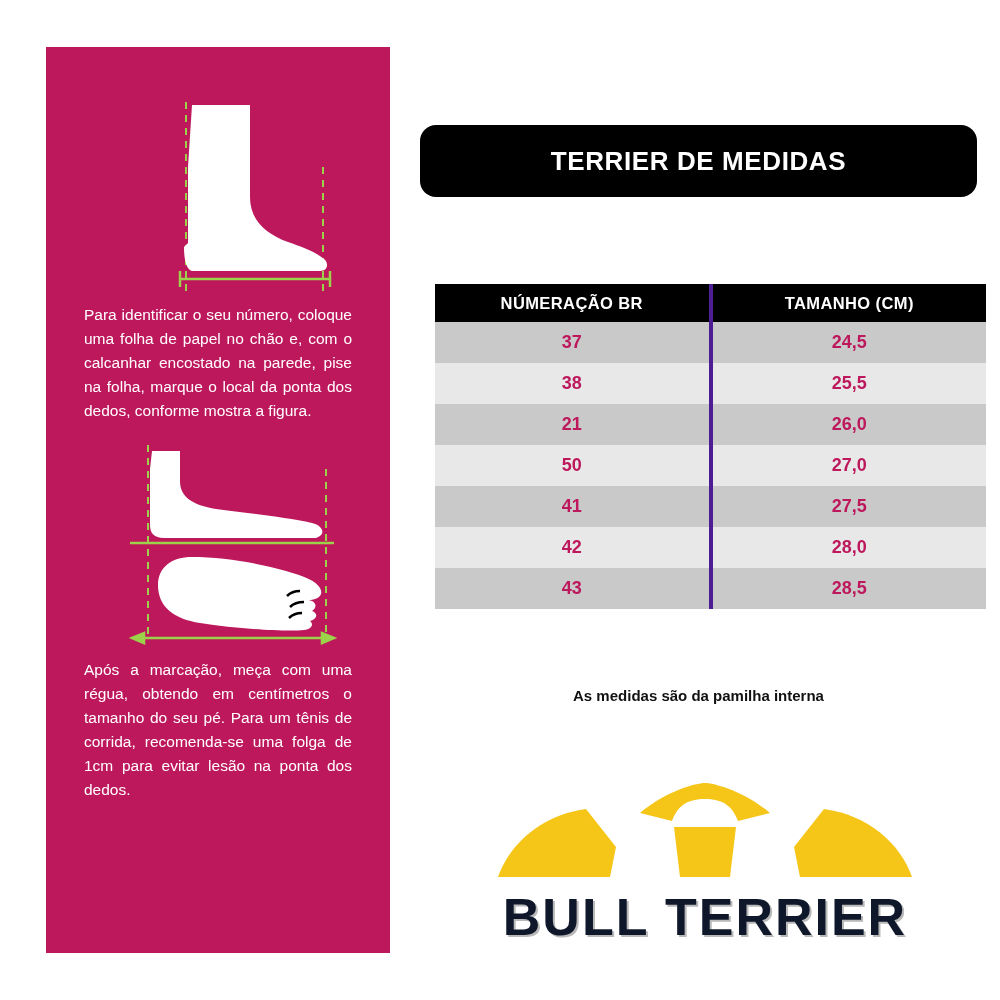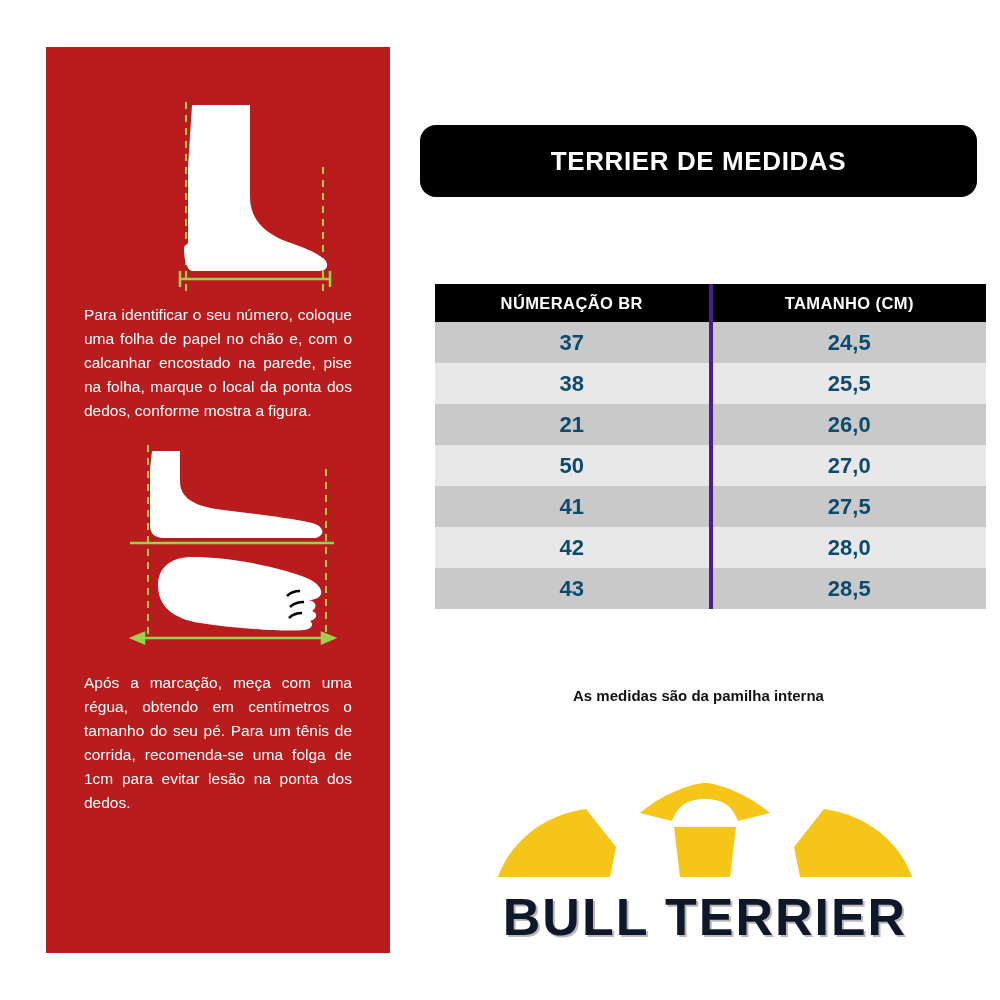--- a/index.html
+++ b/index.html
@@ -20,21 +20,21 @@
     background: #ffffff;
   }
 
   
   .left-panel {
     position: absolute;
     left: 46px;
     top: 47px;
     width: 344px;
     height: 906px;
-    background: #b91c1c;
+    background: #be185d;
     box-sizing: border-box;
     padding: 0;
   }
   .illus {
     position: relative;
     width: 100%;
   }
   .illus-1 { height: 250px; }
   .illus-2 { height: 215px; }
   .illus svg { display: block; margin: 0 auto; }
@@ -42,21 +42,21 @@
   .left-text {
     color: #ffffff;
     font-size: 15.5px;
     line-height: 1.55;
     text-align: justify;
     text-align-last: left;
     padding: 0 38px;
     font-family: "Liberation Sans", sans-serif;
   }
   .text-block-1 { margin-top: 6px; }
-  .text-block-2 { margin-top: 17px; }
+  .text-block-2 { margin-top: 4px; }
 
   
   .right-panel {
     position: absolute;
     left: 420px;
     top: 47px;
     width: 560px;
     height: 906px;
   }
   .title-pill {
@@ -94,23 +94,23 @@
     font-size: 16.5px;
     font-weight: bold;
     letter-spacing: 0.4px;
     height: 36px;
     text-align: center;
     font-family: "Liberation Sans", sans-serif;
   }
   .size-table td {
     text-align: center;
     height: 39px;
-    font-size: 22px;
-    font-weight: bold;
-    color: #0c4a6e;
+    font-size: 18px;
+    font-weight: bold;
+    color: #be185d;
     font-family: "Liberation Sans", sans-serif;
   }
   .size-table tbody tr:nth-child(odd) td { background: #c9c9c9; }
   .size-table tbody tr:nth-child(even) td { background: #e8e8e8; }
   .col-divider { border-left: 4px solid #4c1d95; }
 
   .table-note {
     position: absolute;
     left: 0;
     top: 640px;

